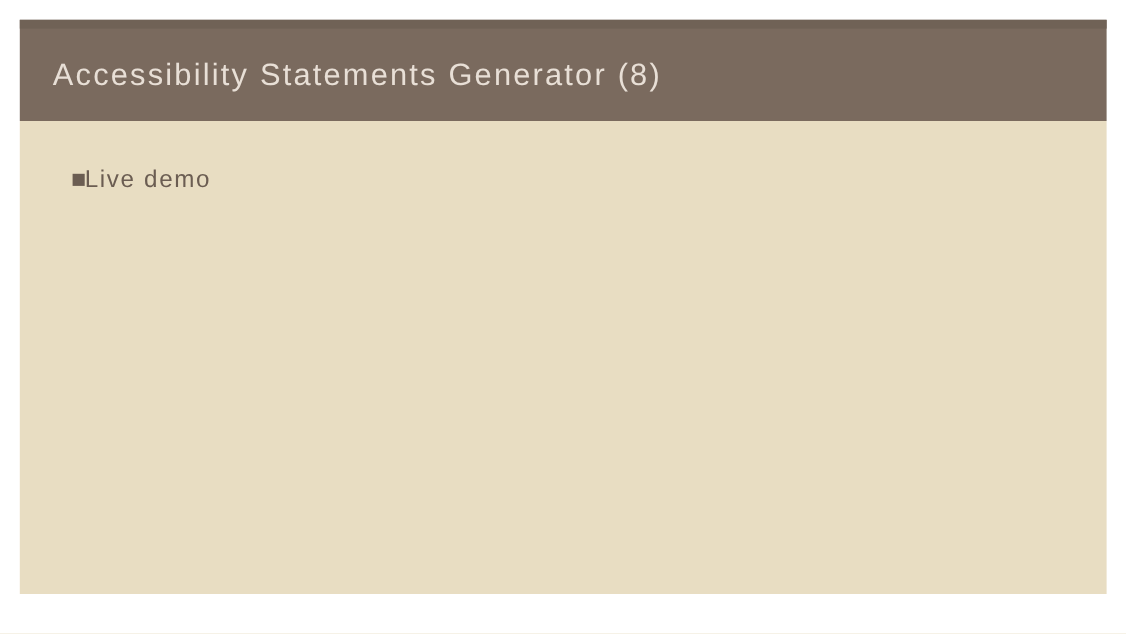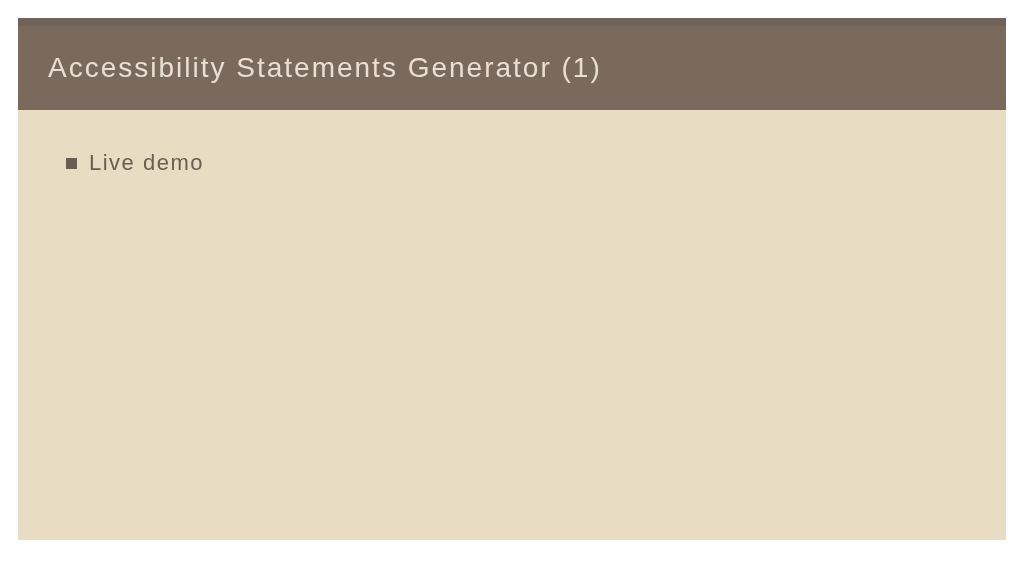--- a/index.html
+++ b/index.html
@@ -35,42 +35,41 @@
       background: #e8ddc2;
       height: 430px;
       padding: 40px 48px;
     }
     .bullet-list {
       list-style: none;
     }
     .bullet-item {
       display: flex;
       align-items: center;
-      gap: 12px;
     }
     .bullet-marker {
       width: 11px;
       height: 11px;
       background: #6b5d52;
       display: inline-block;
       flex-shrink: 0;
     }
     .bullet-text {
       color: #6b5d52;
       font-size: 22px;
       font-weight: 400;
       letter-spacing: 1.5px;
     }
   </style>
 </head>
 <body>
 
 <div class="slide">
   <div class="header">
-    <h1 class="header-title">Accessibility Statements Generator (1)</h1>
+    <h1 class="header-title">Accessibility Statements Generator (8)</h1>
   </div>
   <div class="content-area">
     <ul class="bullet-list">
       <li class="bullet-item">
         <span class="bullet-marker"></span>
         <span class="bullet-text">Live demo</span>
       </li>
     </ul>
   </div>
 </div>

